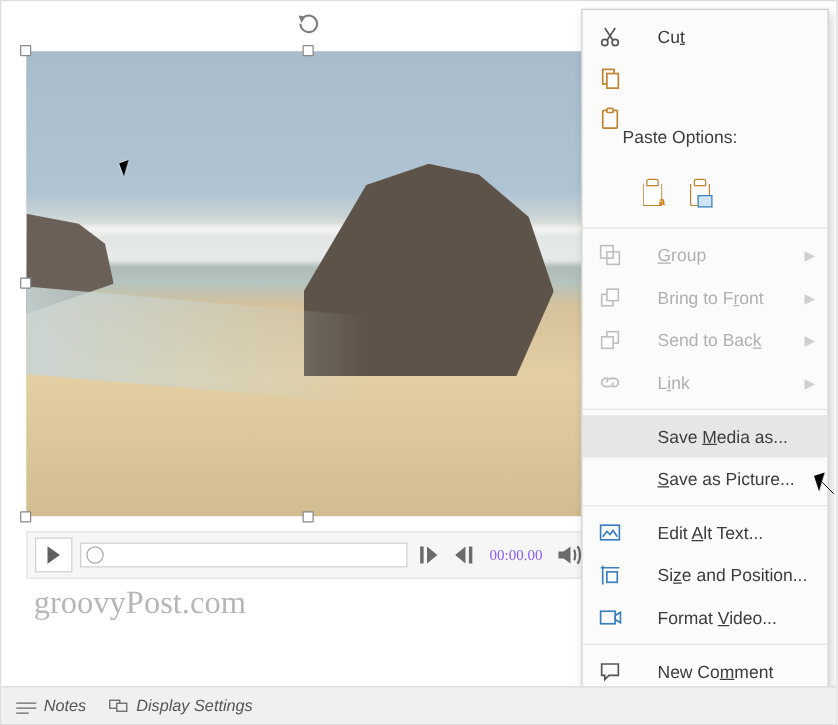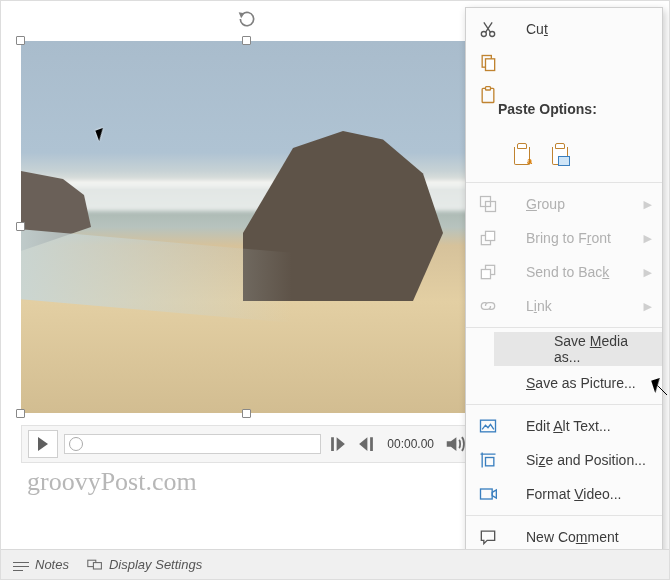--- a/index.html
+++ b/index.html
@@ -110,21 +110,21 @@
   .seek-thumb {
     position: absolute; left: 4px; top: 50%; margin-top: -7px;
     width: 14px; height: 14px; border-radius: 50%;
     background: #fff; border: 1px solid #aaa;
   }
   .small-btn {
     width: 22px; height: 22px;
     display: flex; align-items: center; justify-content: center;
     color: #666; font-size: 13px;
   }
-  .time { font-size: 12px; color: #404040; font-family: Liberation Sans, sans-serif; padding: 0 4px; }
+  .time { font-size: 12px; color: #8b5cf6; font-family: Liberation Serif, serif; padding: 0 4px; }
   
   .statusbar {
     position: absolute; left: 0; right: 0; bottom: 0; height: 30px;
     background: #f0f0f0; border-top: 1px solid #d9d9d9;
     display: flex; align-items: center; padding: 0 12px; gap: 18px;
     color: #555; font-size: 13px;
   }
   .status-item { display: flex; align-items: center; gap: 6px; cursor: pointer; font-style: italic; }
   .status-ico {
     width: 16px; height: 14px; position: relative;
@@ -150,21 +150,21 @@
   }
   .ctx-item {
     display: flex; align-items: center;
     height: 34px;
     padding: 0 10px 0 12px;
     color: #3c3c3c;
     position: relative;
     gap: 28px;
   }
   .ctx-item.disabled { color: #b0b0b0; }
-  .ctx-item.hover { background: #e6e6e6; margin-left: 28px; }
+  .ctx-item.hover { background: #e6e6e6; }
   .ctx-ico {
     width: 20px; height: 20px; flex: 0 0 20px;
     display: flex; align-items: center; justify-content: center;
     color: #606060;
   }
   .ctx-item.disabled .ctx-ico { color: #bdbdbd; }
   .ctx-label { flex: 1; font-size: 14px; }
   .ctx-label u { text-decoration: underline; }
   .ctx-arrow { color: #999; font-size: 11px; }
   .ctx-item.disabled .ctx-arrow { color: #cfcfcf; }
@@ -291,21 +291,21 @@
     </span>
   </div>
   <div class="ctx-item" style="height:auto; flex-direction:column; align-items:stretch; padding:0;">
     <div style="display:flex; align-items:center; height:30px; padding:0 10px 0 12px;">
       <span class="ctx-ico">
         <svg viewBox="0 0 24 24">
             <rect x="5" y="4" width="14" height="17" rx="1" fill="none" stroke="#c08330" stroke-width="1.6"></rect>
             <rect x="9" y="2" width="6" height="4" rx="1" fill="#fff" stroke="#c08330" stroke-width="1.6"></rect>
           </svg>
       </span>
-      <span class="ctx-label" style="font-weight:700;margin-top:28px;">Paste Options:</span>
+      <span class="ctx-label" style="font-weight:400;margin-top:28px;">Paste Options:</span>
     </div>
     <div class="paste-row">
       <div class="paste-btn">
         <div class="clipboard clip-a"></div>
       </div>
       <div class="paste-btn">
         <div class="clipboard clip-img"></div>
       </div>
     </div>
   </div>

